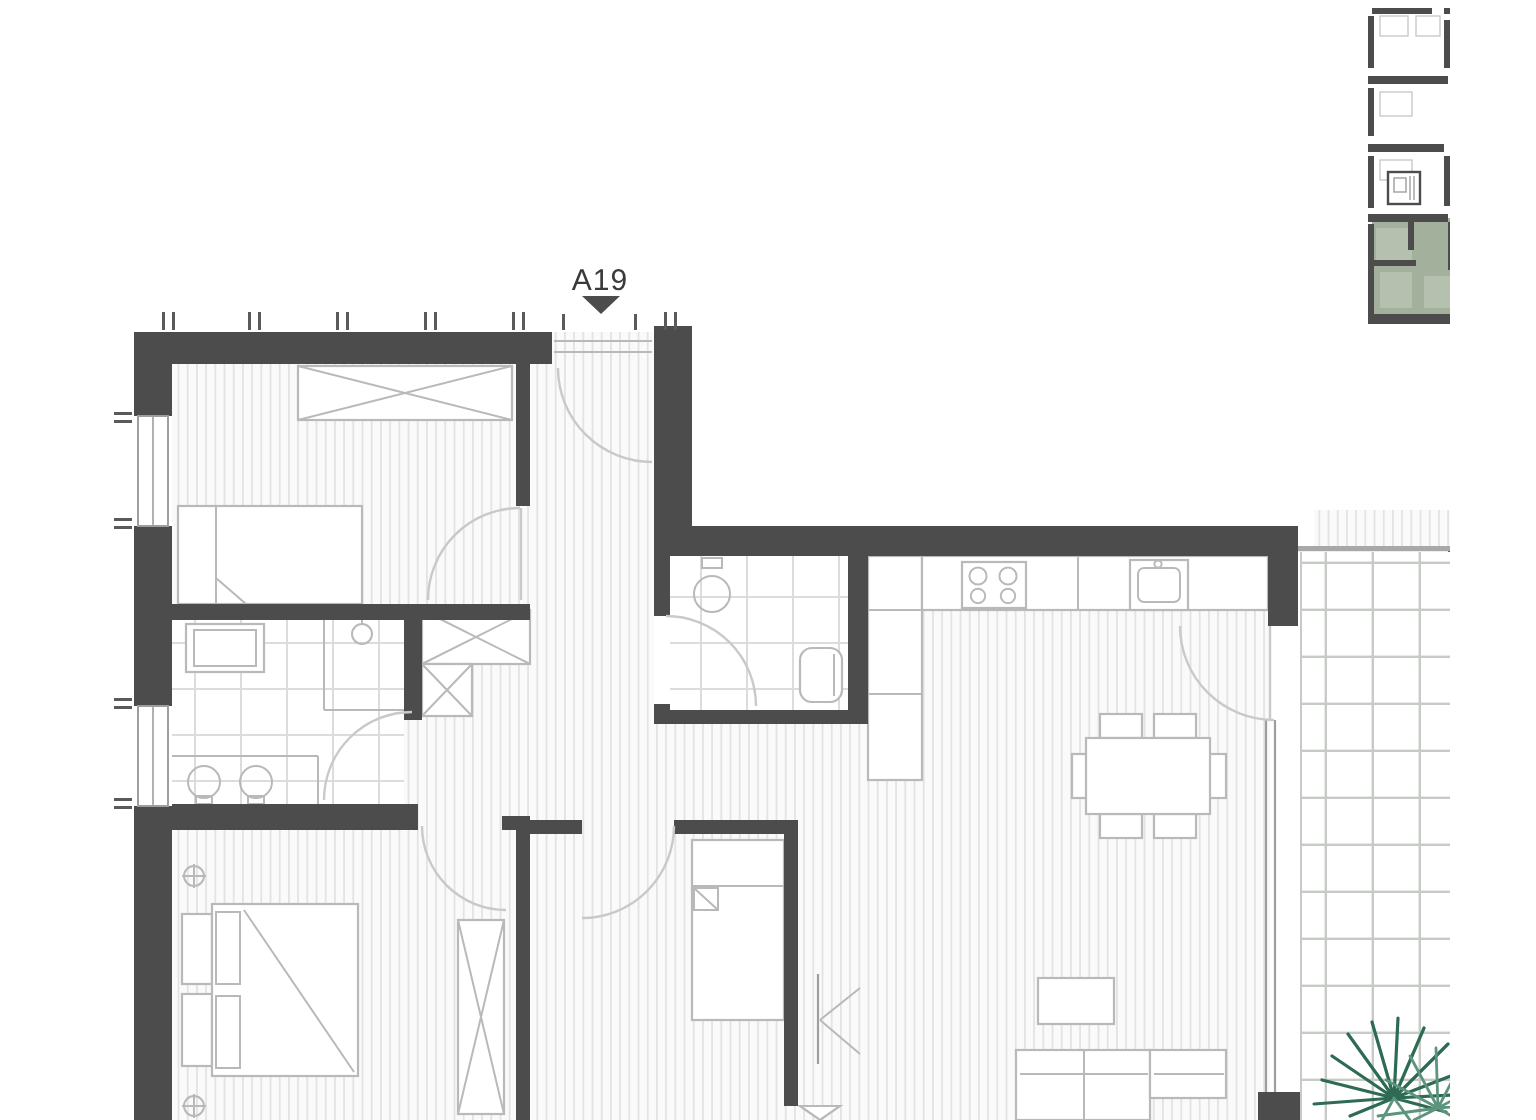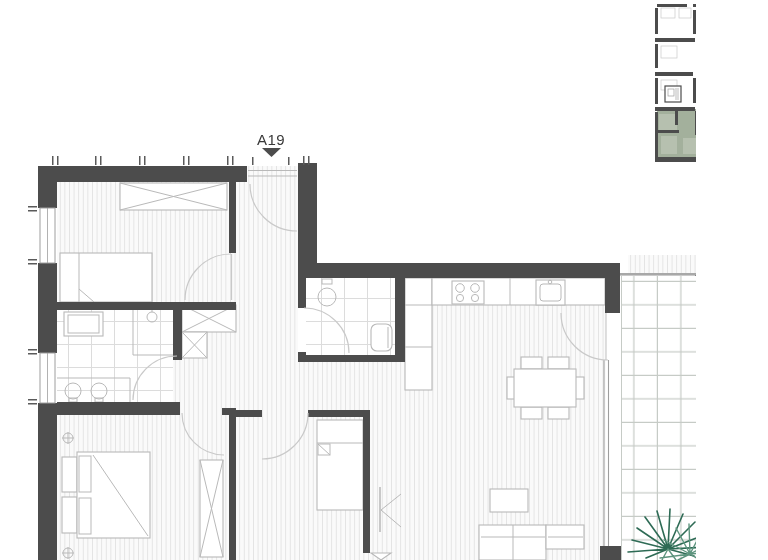--- a/index.html
+++ b/index.html
@@ -1,17 +1,17 @@
 <!DOCTYPE html>
 <html style="--wall: #4c4c4c; --furniture_line: #b9b9b9; --door_arc: #c9c9c9; --floor_line: #e3e3e3; --floor_bg: #fafafa; --tile_line: #dcdcdc; --balcony_line: #c6cbc6; --window_line: #9e9e9e; --tick: #5a5a5a; --keyplan_highlight: #a3b09c; --keyplan_room: #b6c0af; --plant_dark: #2e6b55; --plant_light: #5d947e;"><head>
 <meta charset="utf-8">
 <style>
   html,body{margin:0;padding:0;background:#fff;}
   #stage{position:relative;width:696px;height:560px;background:#fff;overflow:hidden;
-         font-family:"Liberation Sans",sans-serif;}
+         font-family:"Liberation Sans",sans-serif;margin-left:29px;}
   svg{display:block;}
   .wall{fill:var(--wall);}
   .f{fill:#ffffff;stroke:var(--furniture_line);stroke-width:1.1;}
   .fl{fill:none;stroke:var(--furniture_line);stroke-width:1;}
   .arc{fill:none;stroke:var(--door_arc);stroke-width:1.2;}
   .win{fill:#ffffff;stroke:var(--window_line);stroke-width:1;}
   .winl{stroke:var(--window_line);stroke-width:0.8;}
   .gl{stroke:var(--window_line);stroke-width:1.1;}
   .tick{fill:var(--tick);}
   .wbg{fill:var(--floor_bg);}

